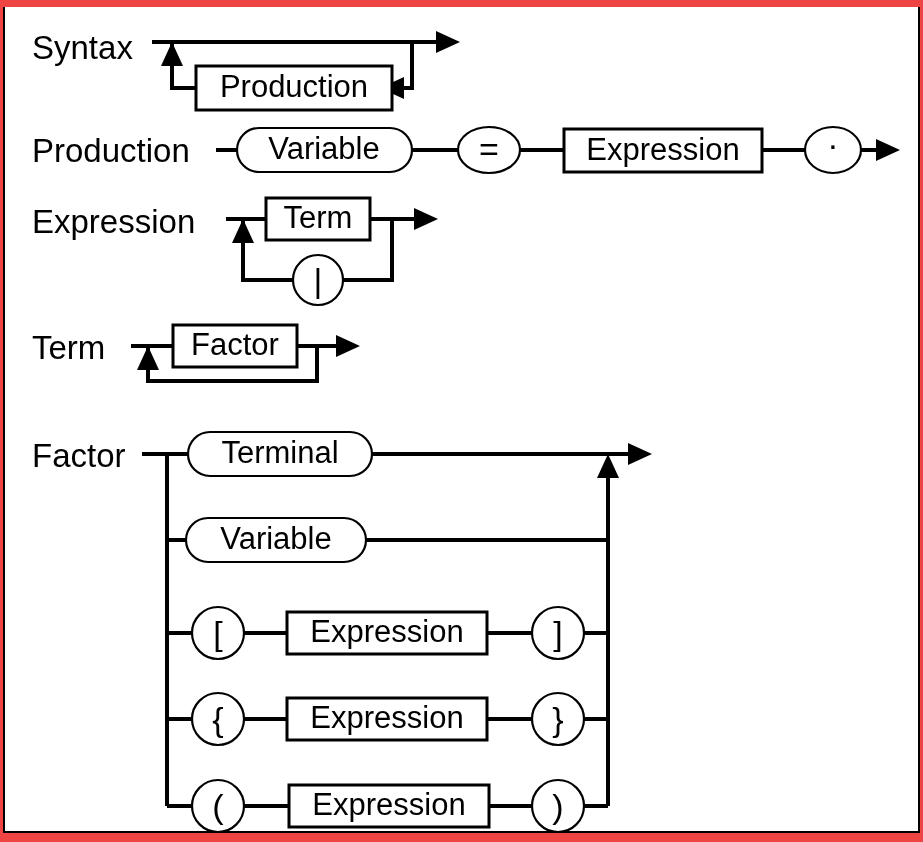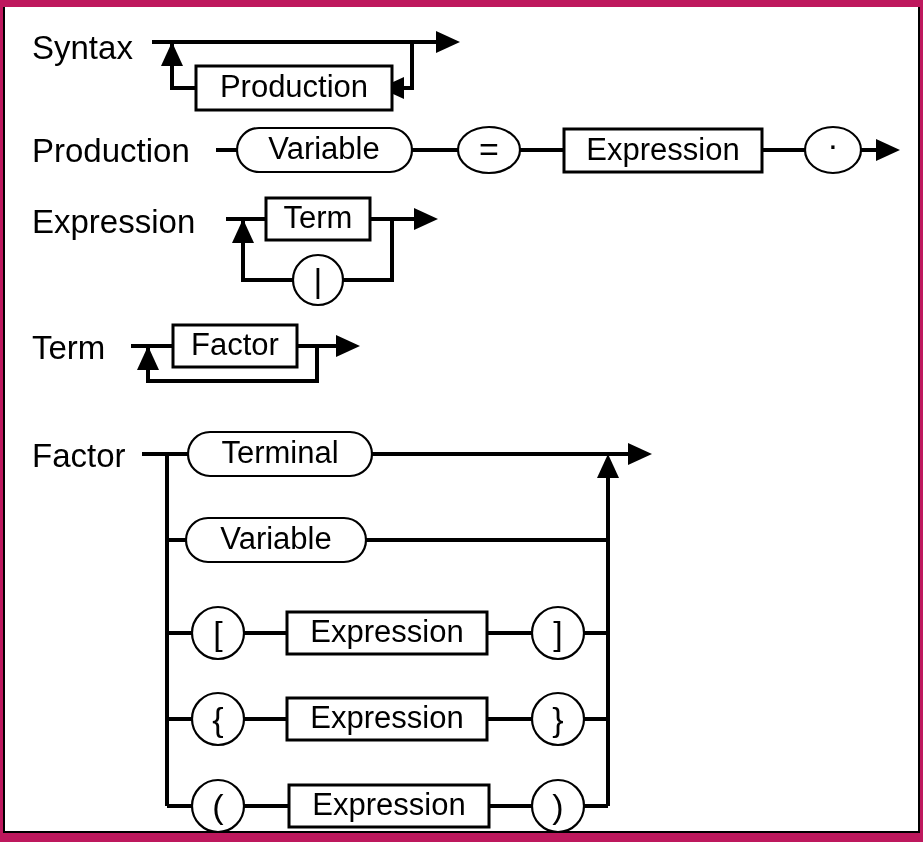--- a/index.html
+++ b/index.html
@@ -4,21 +4,21 @@
 <style>
   html, body {
     margin: 0;
     padding: 0;
     background: #b8b8b8;
   }
   #canvas {
     position: relative;
     width: 923px;
     height: 842px;
-    background: #be185d;
+    background: #ef4444;
     font-family: "Liberation Sans", sans-serif;
     overflow: hidden;
   }
   #frame {
     position: absolute;
     left: 3px;
     top: 7px;
     width: 917px;
     height: 826px;
     background: #ffffff;

